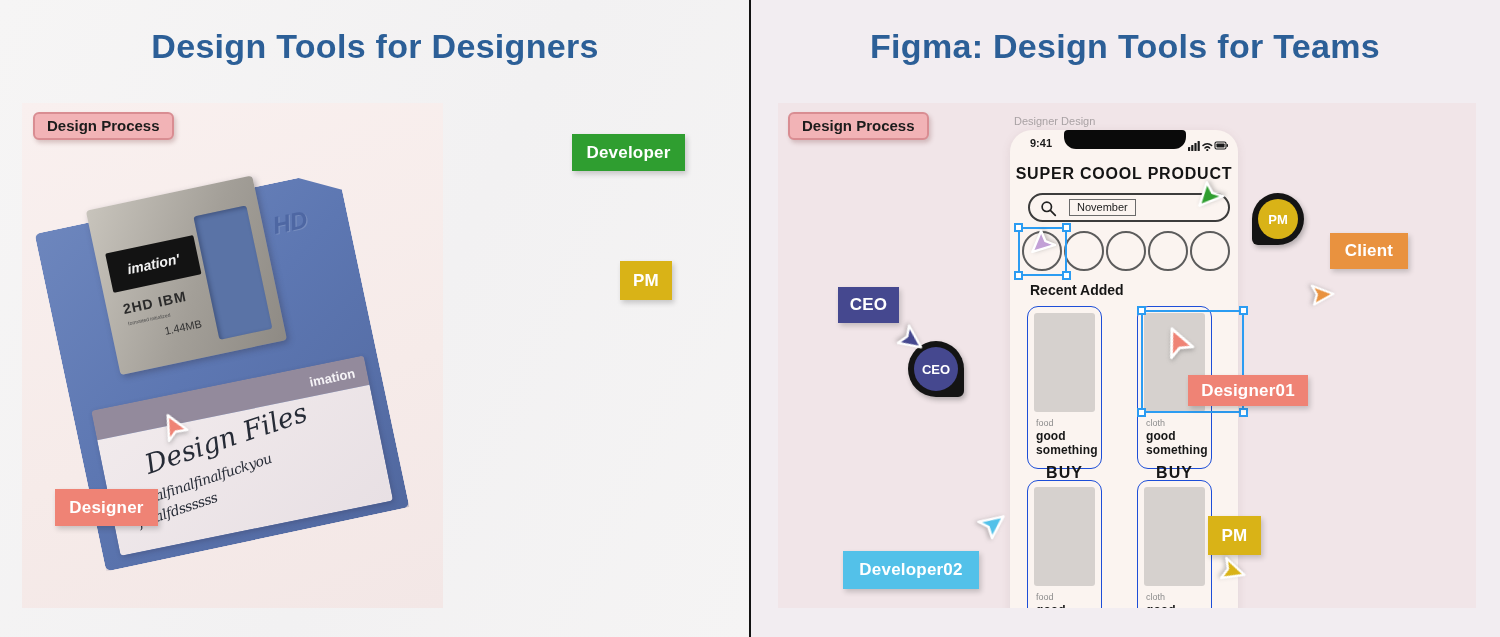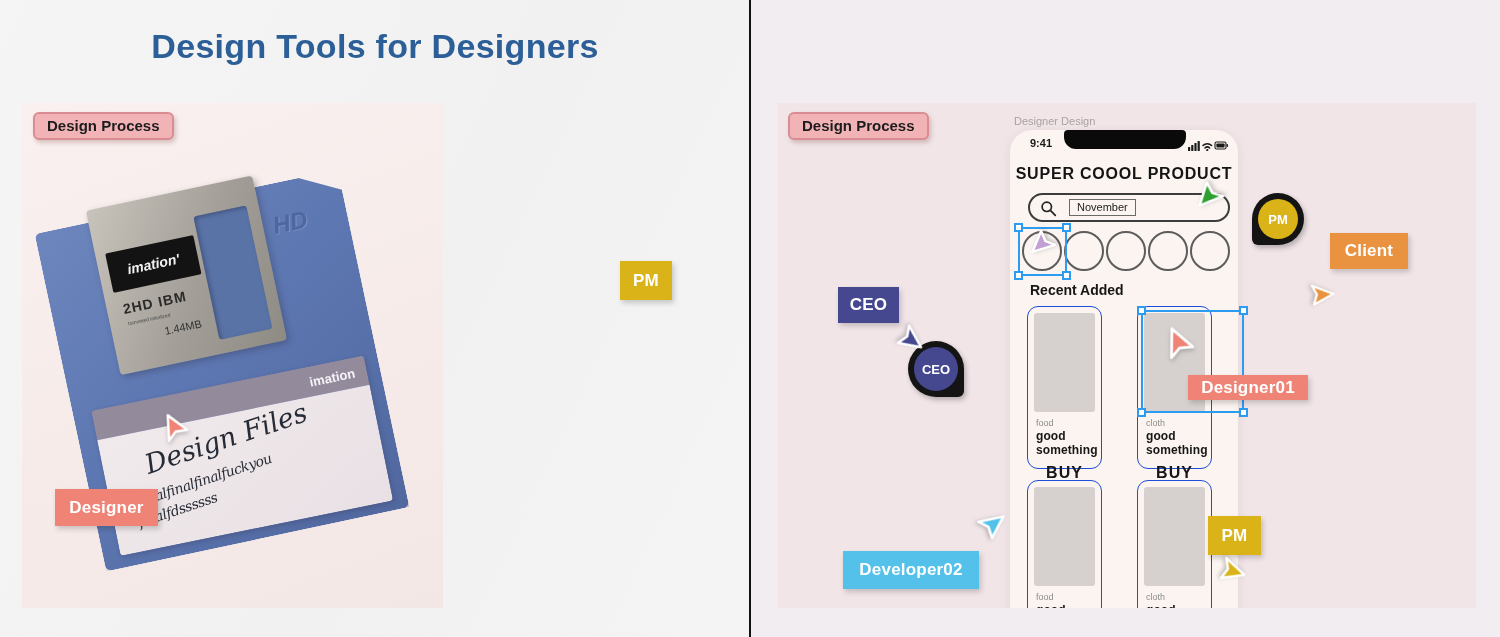--- a/index.html
+++ b/index.html
@@ -147,24 +147,26 @@
       </div>
 
       <div class="cur salmon" style="left:138px; top:312px; width:30px; height:30px; transform:rotate(14deg);">
         <svg viewBox="0 0 24 24">
             <path d="M3.5 2 L9.5 21.5 L12.8 13.2 L21.5 9.5 Z"></path>
           </svg>
       </div>
       <div class="tag salmon" style="left:33px; top:386px; width:103px; height:37px;">Designer</div>
     </div>
 
+    <div class="tag green" style="left:572px; top:134px; width:113px; height:37px;">Developer</div>
     <div class="tag gold" style="left:620px; top:261px; width:52px; height:39px;">PM</div>
   </div>
 
   <div class="panel right">
+    <div class="big-title">Figma: Design Tools for Teams</div>
 
     <div class="fig-canvas">
       <div class="chip" style="left:10px; top:9px;">Design Process</div>
       <div class="frame-name">Designer Design</div>
 
       <div class="phone">
         <div class="notch"></div>
         <div class="p-time">9:41</div>
         <div class="p-status">
           <svg viewBox="0 0 40 12" width="40" height="12">
@@ -274,21 +276,21 @@
       </div>
       <div class="pin ceo">
         <div class="face">CEO</div>
       </div>
 
       <div class="cur salmon" style="left:384px; top:226px; width:34px; height:34px; transform:rotate(18deg);">
         <svg viewBox="0 0 24 24">
             <path d="M3.5 2 L9.5 21.5 L12.8 13.2 L21.5 9.5 Z"></path>
           </svg>
       </div>
-      <div class="tag salmon" style="left:410px; top:272px; width:120px; height:25px;">Designer01</div>
+      <div class="tag salmon" style="left:410px; top:272px; width:120px; height:31px;">Designer01</div>
 
       <div class="tag gold" style="left:430px; top:413px; width:53px; height:39px;">PM</div>
       <div class="cur yellow" style="left:437px; top:452px; width:29px; height:29px; transform:rotate(150deg);">
         <svg viewBox="0 0 24 24">
             <path d="M3.5 2 L9.5 21.5 L12.8 13.2 L21.5 9.5 Z"></path>
           </svg>
       </div>
 
       <div class="cur sky" style="left:197px; top:408px; width:30px; height:30px; transform:rotate(95deg);">
         <svg viewBox="0 0 24 24">

